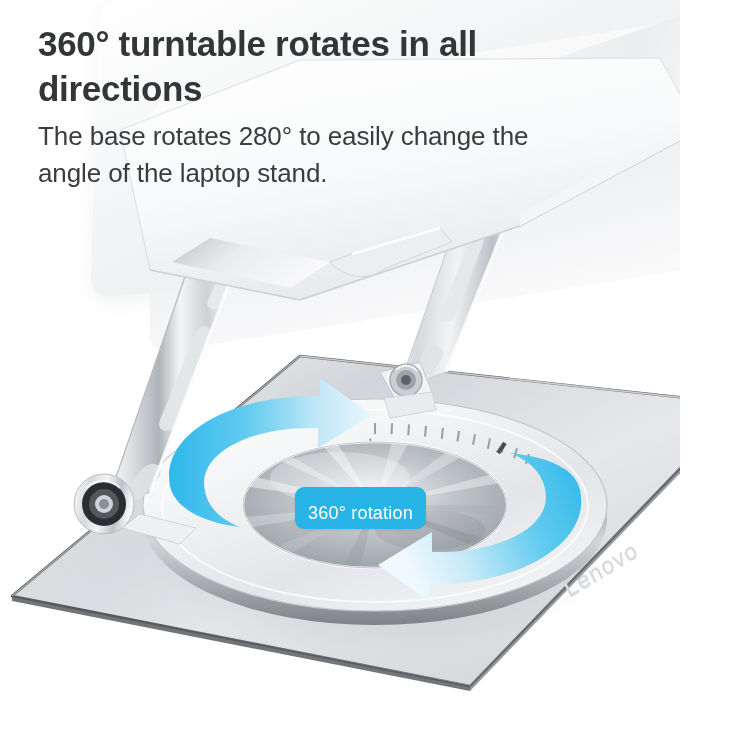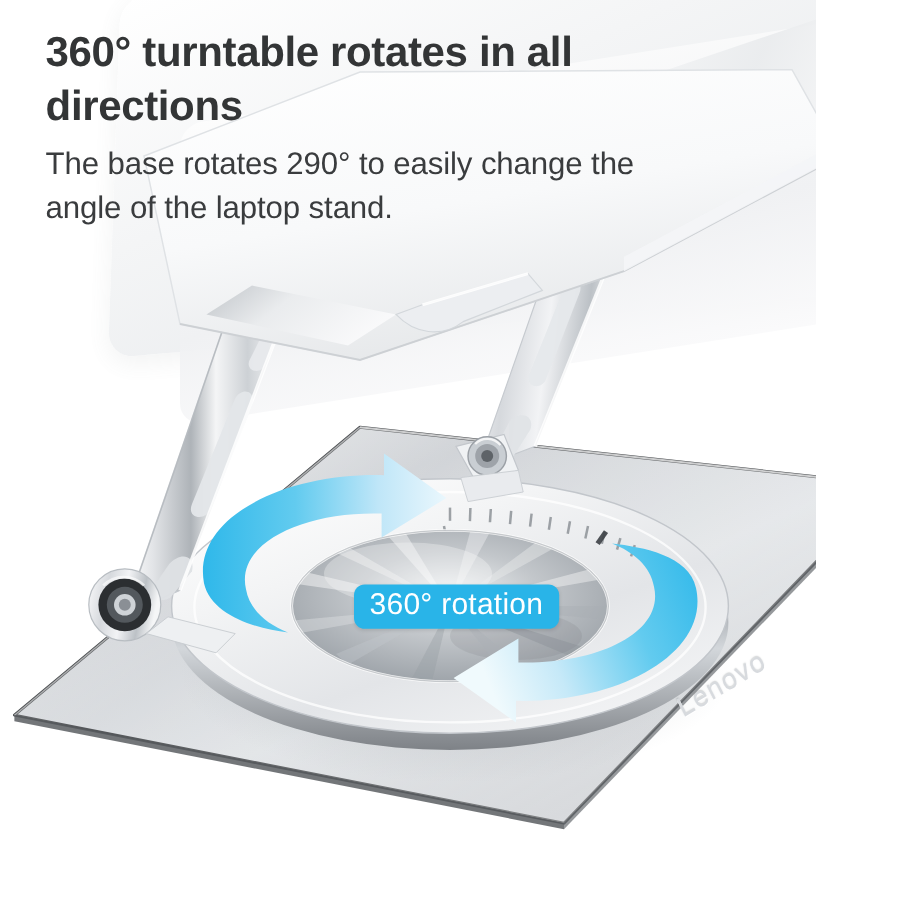--- a/index.html
+++ b/index.html
@@ -72,25 +72,25 @@
   }
 
   
   .scene{ position:absolute; inset:0; z-index:20; }
   .scene svg{ width:750px; height:750px; display:block; }
 
   
   .badge{
     position:absolute;
     left:295px; top:487px;
-    padding:5px 13px 7px 13px;
+    padding:17px 13px 7px 13px;
     background:#29b4e8;
     border-radius:9px;
     color:#ffffff;
-    font-size:25px;
+    font-size:18px;
     font-weight:normal;
     line-height:1;
     letter-spacing:.2px;
     white-space:nowrap;
     z-index:60;
     box-shadow:0 1px 3px rgba(0,0,0,.10);
   }
 
   
   .lenovo{
@@ -400,21 +400,21 @@
         <path d="M 352 254 L 440 228" stroke="#ffffff" stroke-width="2.4" opacity=".9" fill="none"></path>
 
         <path d="M 520 226 L 700 130 L 700 118 L 520 214 Z" fill="#f4f5f7" opacity=".9"></path>
       </g>
     </svg>
   </div>
 
   <div class="text-block">
     <div class="headline">360° turntable rotates in all
 directions</div>
-    <div class="subhead">The base rotates 290° to easily change the
+    <div class="subhead">The base rotates 280° to easily change the
 angle of the laptop stand.</div>
   </div>
 
   <div class="badge">360° rotation</div>
 
   <div class="lenovo">Lenovo</div>
 
 </div>
 
 </body></html>

